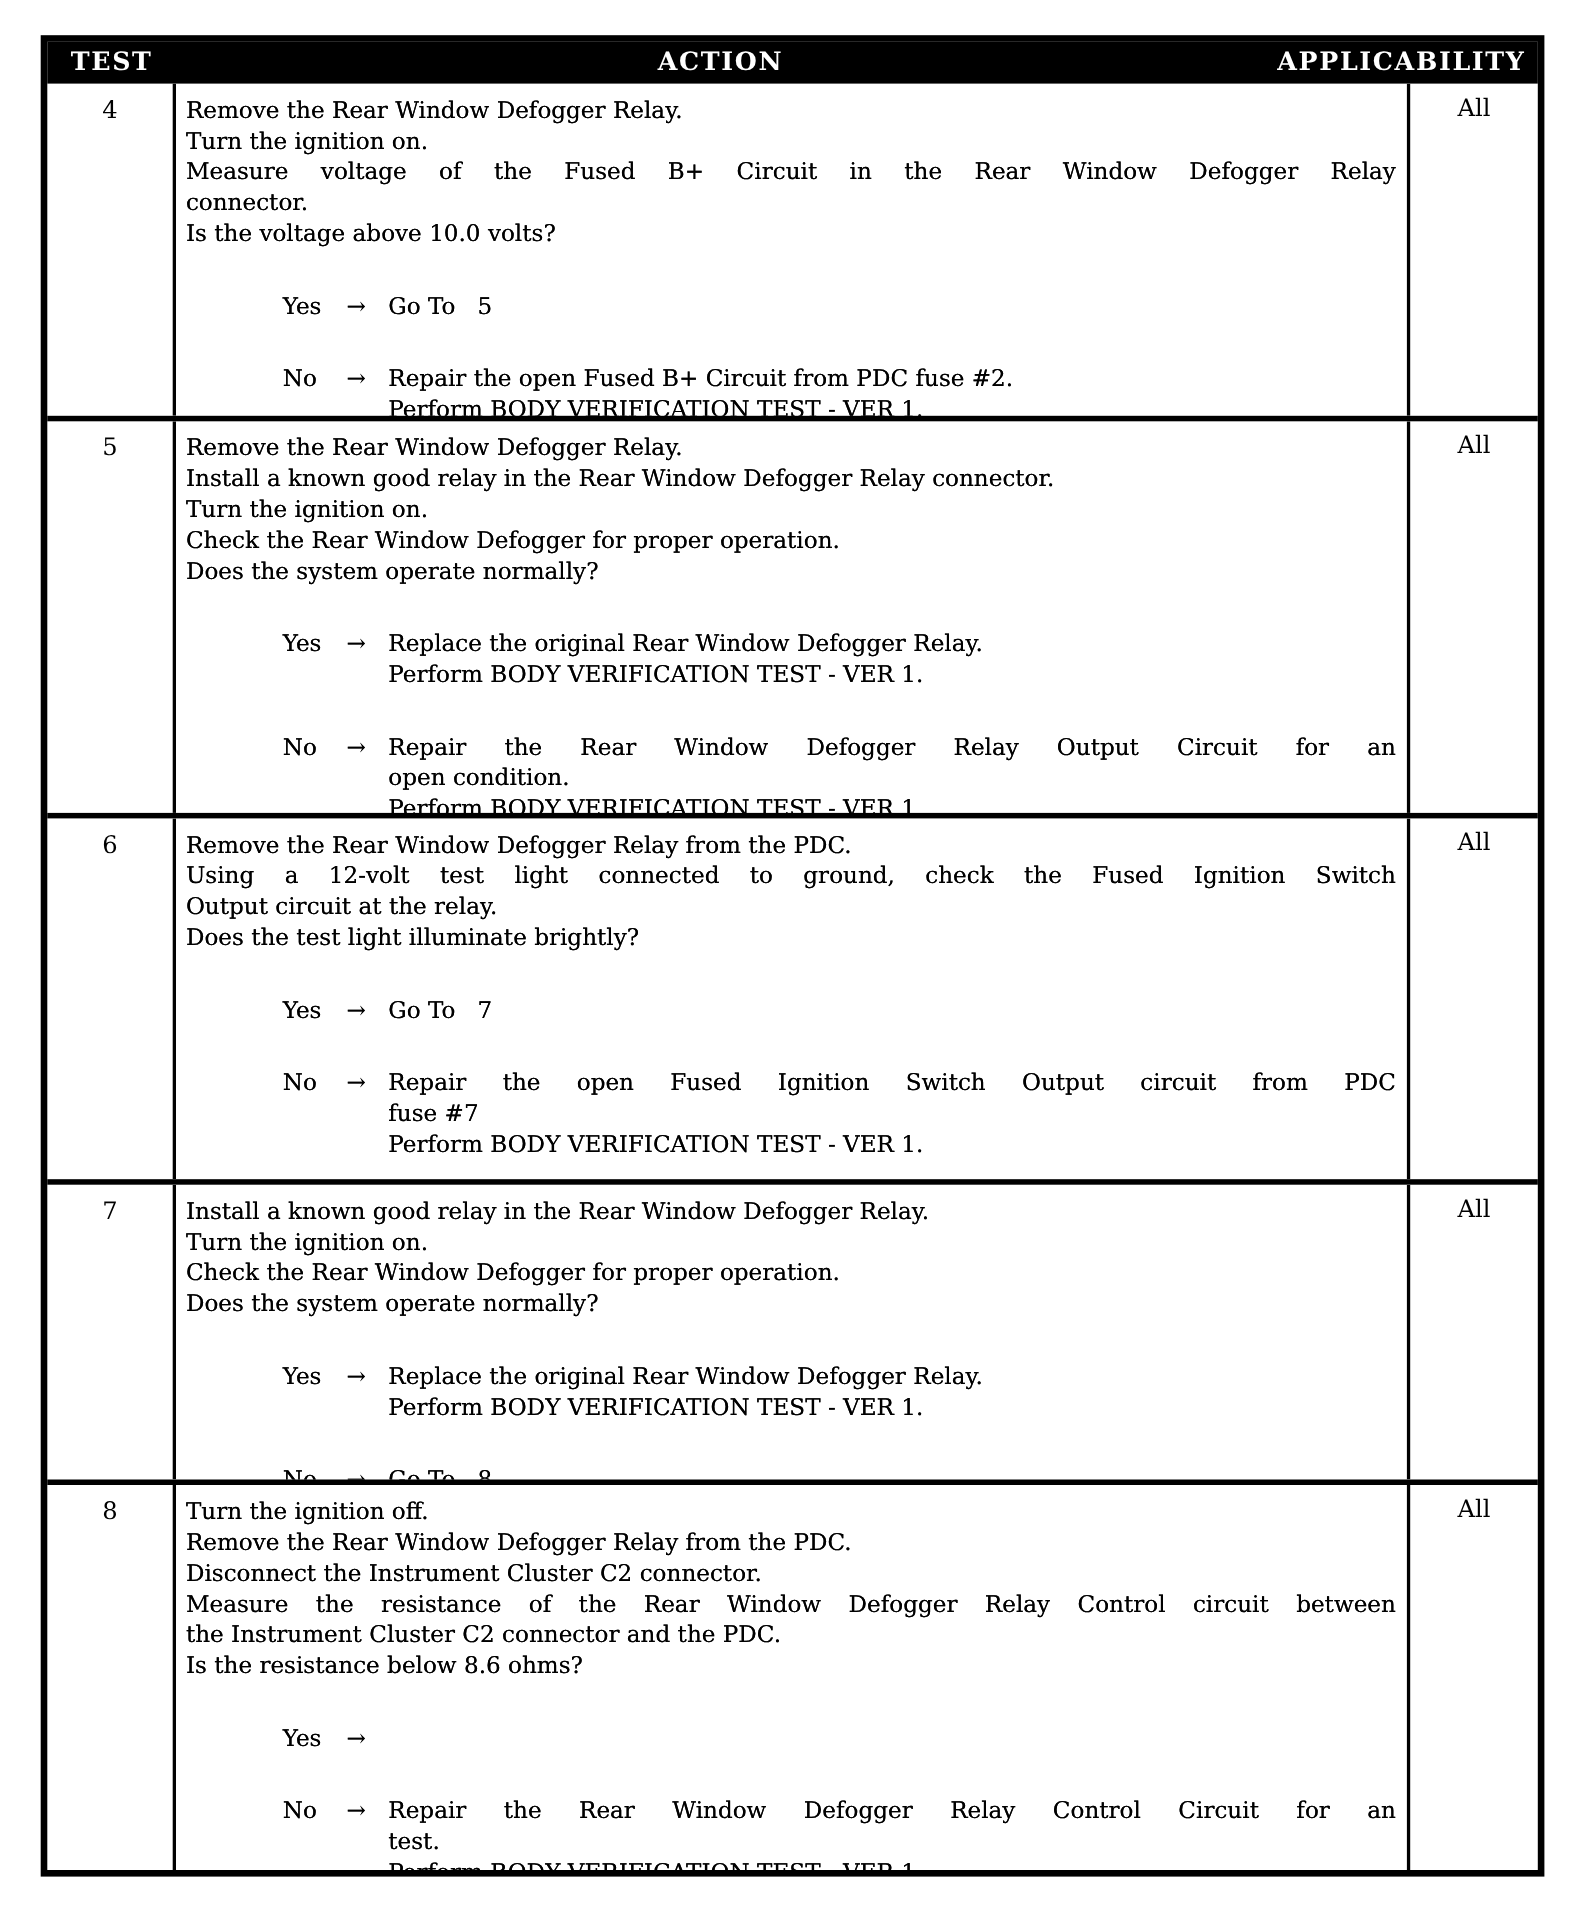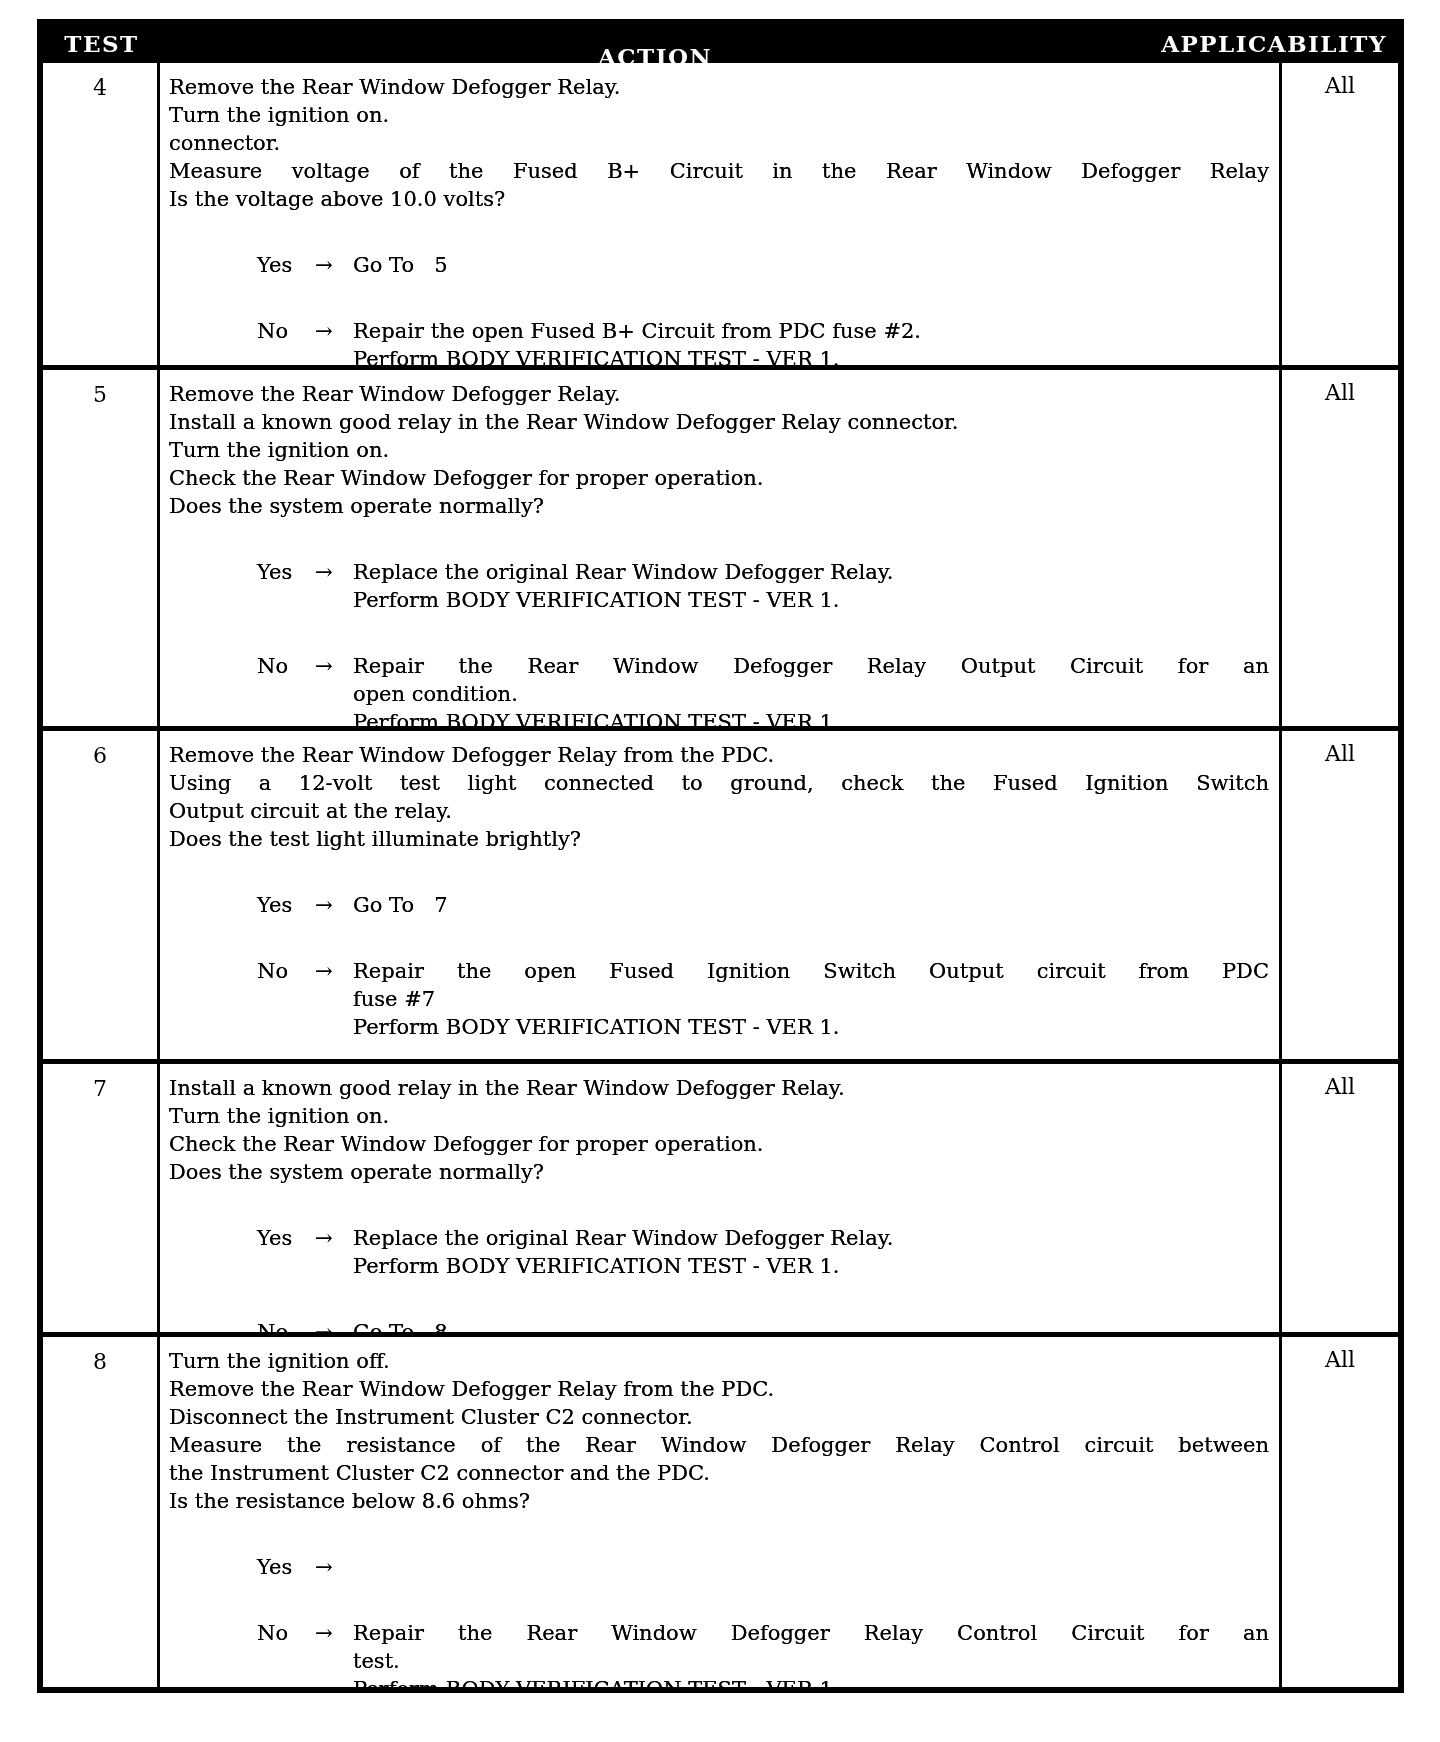--- a/index.html
+++ b/index.html
@@ -11,21 +11,21 @@
     position: relative;
     width: 1440px;
     height: 1742px;
     background: #ffffff;
     font-family: "DejaVu Serif", "Liberation Serif", serif;
     color: #000;
   }
   .doc-table {
     position: absolute;
     left: 37px;
-    top: 19px;
+    top: 32px;
     width: 1367px;
     height: 1674px;
     border: 6px solid #000;
     box-sizing: border-box;
     background: #fff;
   }
   
   .thead {
     display: flex;
     height: 38px;
@@ -34,21 +34,21 @@
   }
   .thead .hcell {
     font-size: 23px;
     font-weight: bold;
     letter-spacing: 1.5px;
     line-height: 38px;
     text-align: center;
     box-sizing: border-box;
   }
   .hcell.h-test   { width: 117px; }
-  .hcell.h-action { width: 990px; margin-top: 13px; }
+  .hcell.h-action { width: 990px; }
   .hcell.h-applic { flex: 1; }
 
   
   .row {
     display: flex;
     box-sizing: border-box;
     overflow: hidden;
   }
   .row + .row { border-top: 5px solid #000; }
   .row:nth-of-type(1) { height: 302px; }
@@ -116,22 +116,22 @@
     </div>
     <div>
   <div class="row">
     <div class="cell test-cell">
       <span>4</span>
     </div>
     <div class="cell action-cell">
       <div class="para">
               <div class="line">Remove the Rear Window Defogger Relay.</div>
               <div class="line">Turn the ignition on.</div>
+              <div class="line justify">Measure voltage of the Fused B+ Circuit in the Rear Window Defogger Relay</div>
               <div class="line">connector.</div>
-              <div class="line justify">Measure voltage of the Fused B+ Circuit in the Rear Window Defogger Relay</div>
               <div class="line">Is the voltage above 10.0 volts?</div>
             </div>
       <div>
               <div class="answer">
                 <div class="ans-label">
                   <div class="line">Yes</div>
                 </div>
                 <div class="ans-arrow">→</div>
                 <div class="ans-text">
                   <div class="line">Go To   5</div>

